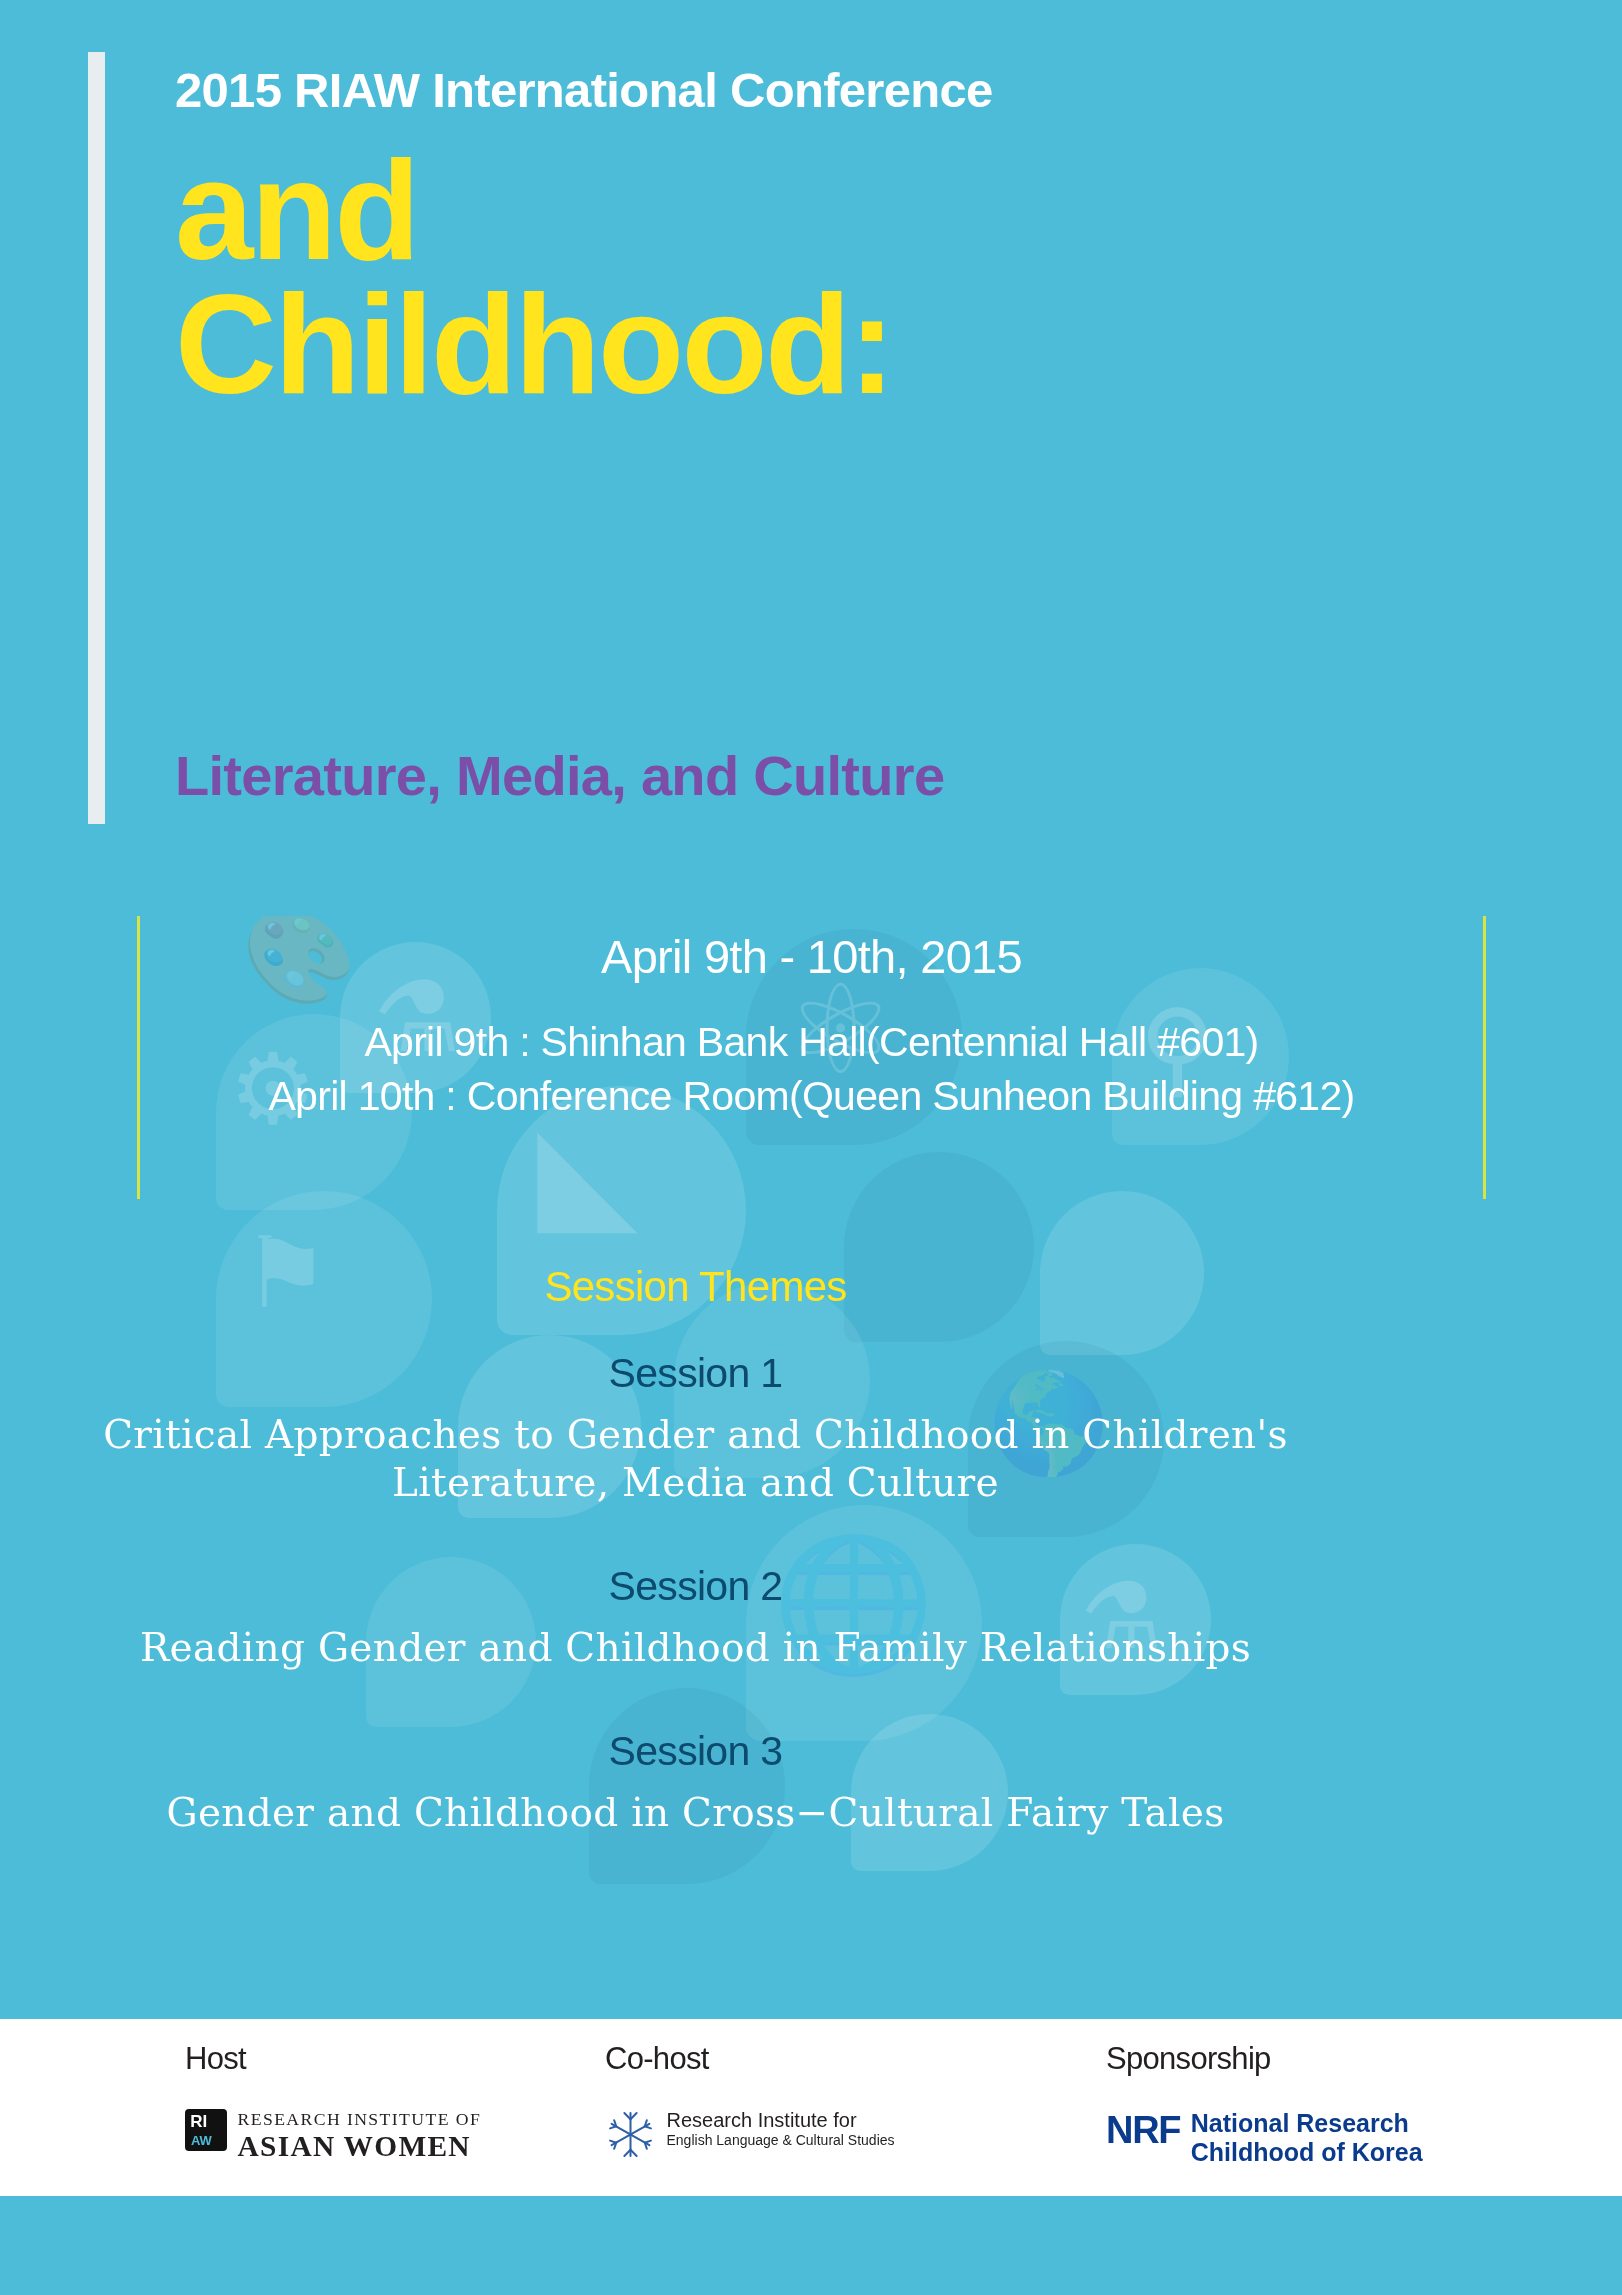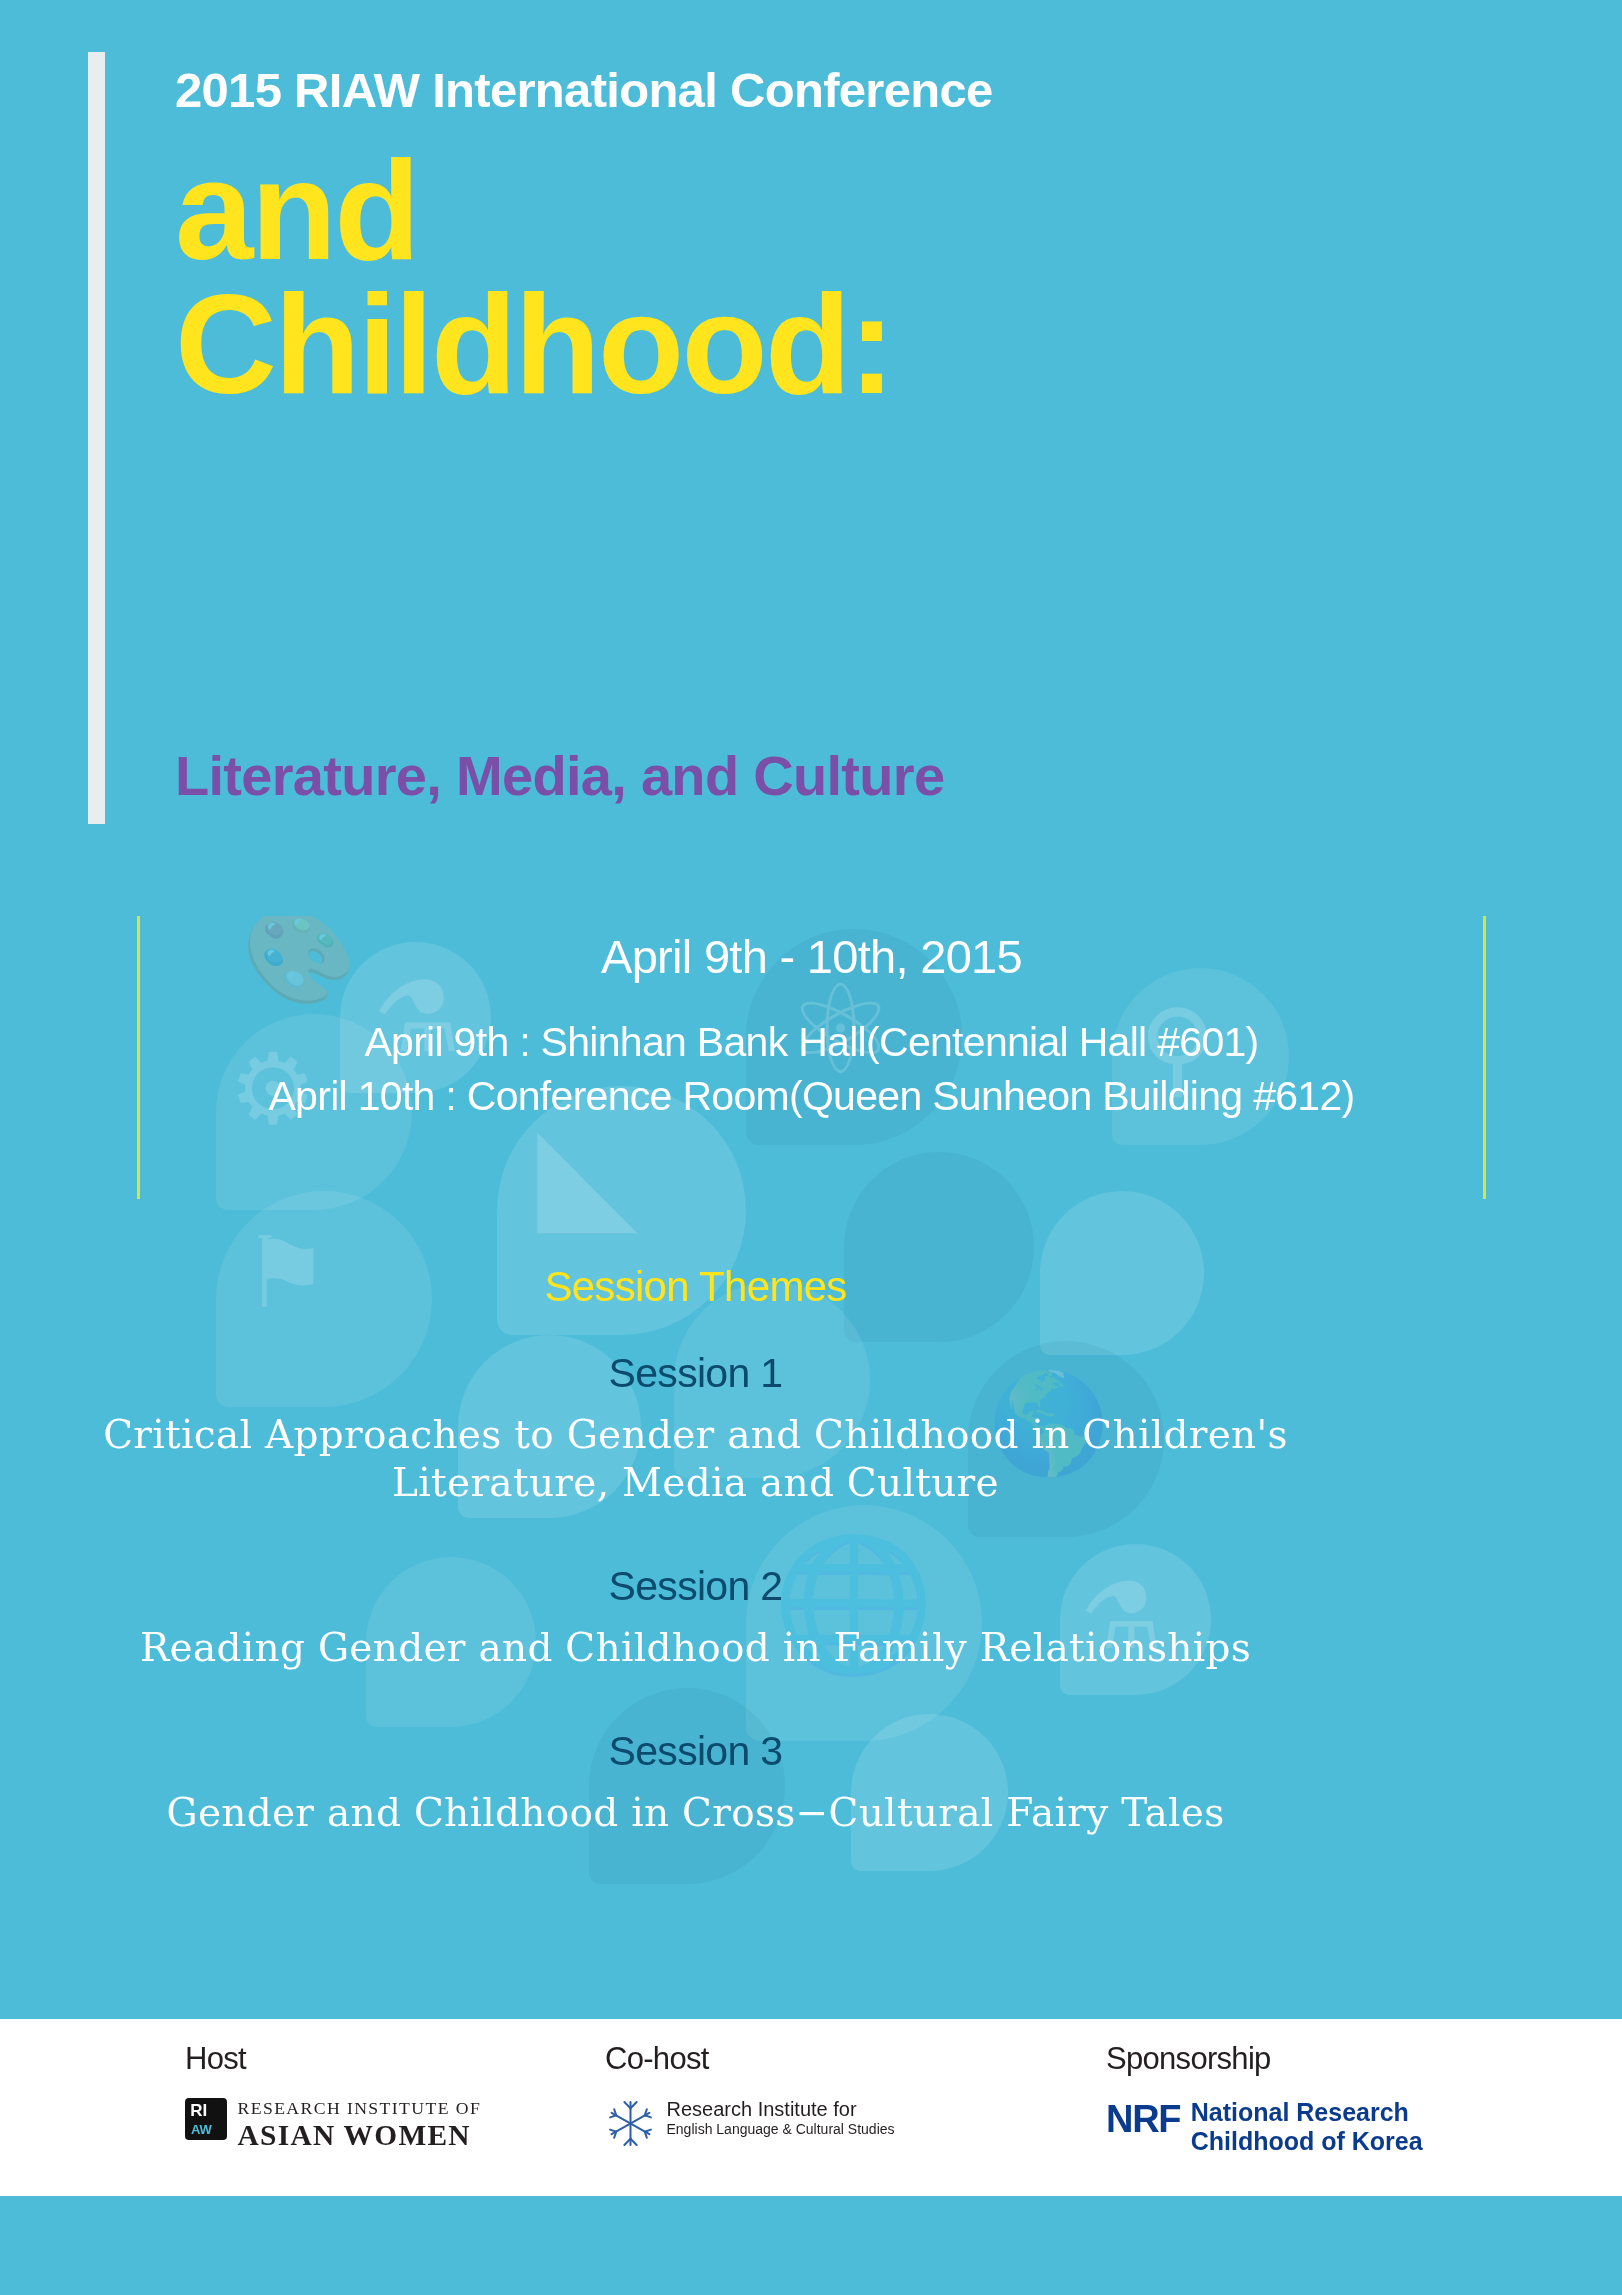--- a/index.html
+++ b/index.html
@@ -171,21 +171,21 @@
     height: 177px;
   }
   .org {
     position: absolute;
     top: 22px;
     text-align: left;
   }
   .org-label {
     font-size: 31px;
     color: #231f20;
-    margin-bottom: 21px;
+    margin-bottom: 32px;
     letter-spacing: -0.7px;
   }
   .org-logo {
     display: flex;
     align-items: flex-start;
     gap: 10.5px;
   }
   .org-host { left: 185px; }
   .org-cohost { left: 605px; }
   .org-sponsor { left: 1106px; }

